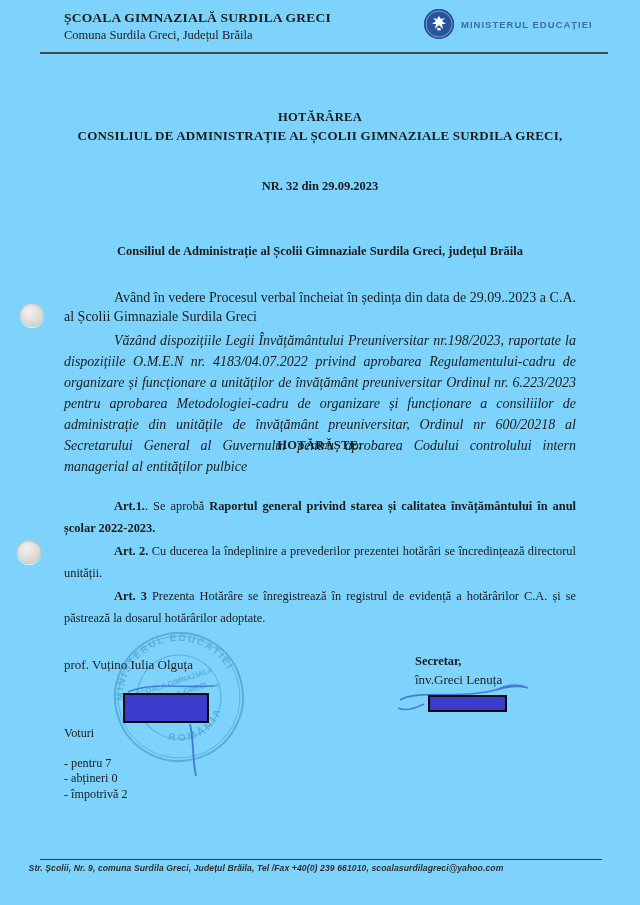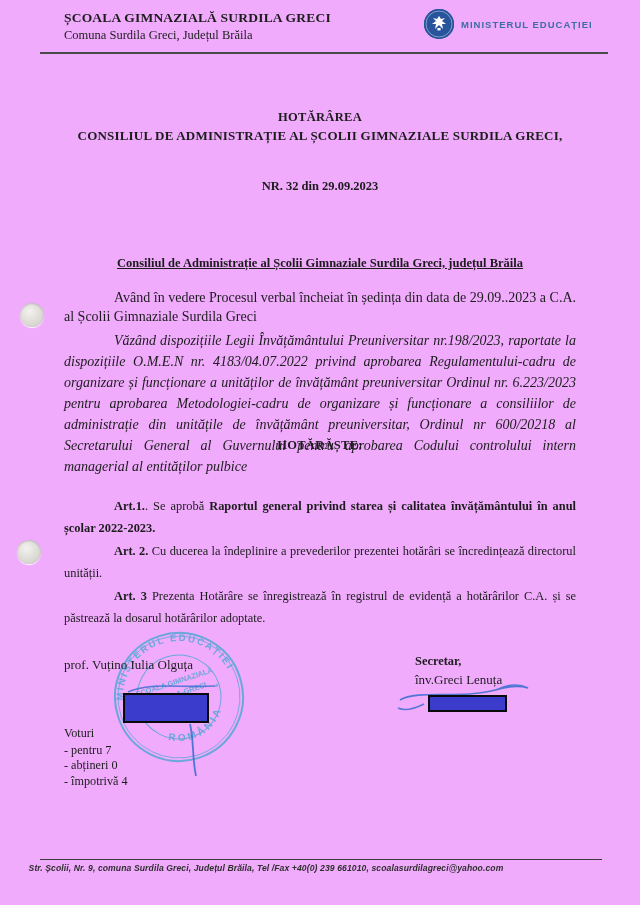--- a/index.html
+++ b/index.html
@@ -1,19 +1,19 @@
 <!DOCTYPE html>
 <html><head>
 <meta charset="utf-8">
 <style>
   html,body{margin:0;padding:0;}
   body{background:#e8e8e8;font-family:"Liberation Serif", serif;}
   .page{
     position:relative;width:640px;height:905px;margin:0 auto;
-    background:#f0abfc;color:#1c1c1c;overflow:hidden;
+    background:#7dd3fc;color:#1c1c1c;overflow:hidden;
   }
   .abs{position:absolute;}
 
   
   .school-name{font-size:13.5px;font-weight:bold;letter-spacing:.2px;}
   .school-sub{font-size:12.5px;margin-top:2px;}
   .header-right{display:flex;align-items:center;gap:7px;}
   .ministry-label{font-family:"Liberation Sans",sans-serif;font-size:9.5px;font-weight:bold;letter-spacing:1px;}
   .gov-logo{width:30px;height:30px;border-radius:50%;background:#27549b;display:flex;align-items:center;justify-content:center;box-shadow:0 0 0 1.5px #27549b inset;}
   .header-rule{height:2px;background:#4a4a4a;}
@@ -33,21 +33,21 @@
   .b{font-weight:bold;}
 
   
   .sig-role{font-size:12.4px;font-weight:bold;}
   .sig-name{font-size:13px;margin-top:3px;}
   .sig-block{z-index:3;}
 
   .redact{background:#3c3ccc;border:2px solid #0a0a0a;z-index:5;}
 
   .votes{font-size:12.2px;line-height:15.5px;}
-  .votes .v-head{margin-bottom:1px;}
+  .votes .v-head{margin-bottom:14px;}
 
   .footer-rule{height:1px;background:#3a3a3a;}
   .footer-text{left:0;width:532px;text-align:center;font-family:"Liberation Sans",sans-serif;
     font-size:8.6px;font-weight:bold;font-style:italic;color:#2e2e2e;letter-spacing:.1px;}
 
   .punch{border-radius:50%;width:24px;height:24px;
     background:radial-gradient(circle at 40% 35%, #f3f2ef 0%, #dddbd6 55%, #c9c7c1 100%);
     box-shadow:inset 0 1px 2px rgba(0,0,0,.18), 0 1px 1px rgba(255,255,255,.9);}
 
   .stamp-wrap{z-index:1;opacity:.88;}
@@ -77,21 +77,21 @@
 
   <div class="abs header-rule" style="left:40px;top:52px;width:568px;"></div>
 
   <div class="abs punch" style="left:20px;top:303px;"></div>
   <div class="abs punch" style="left:17px;top:540px;"></div>
 
   <div class="abs center-line t-main" style="top:110px;">HOTĂRÂREA</div>
   <div class="abs center-line t-council" style="top:128px;">CONSILIUL DE ADMINISTRAȚIE AL ȘCOLII GIMNAZIALE  SURDILA GRECI,</div>
   <div class="abs center-line t-nr" style="top:179px;">NR. 32  din 29.09.2023</div>
 
-  <div class="abs center-line t-subject" style="top:256px;text-decoration:underline;">Consiliul de Administrație al Școlii Gimnaziale Surdila Greci, județul Brăila</div>
+  <div class="abs center-line t-subject" style="top:244px;">Consiliul de Administrație al Școlii Gimnaziale Surdila Greci, județul Brăila</div>
 
   <div class="abs para indent" style="top:288px;">Având în vedere Procesul verbal încheiat în ședința din data de 29.09..2023 a C.A. al Școlii Gimnaziale Surdila Greci</div>
   <div class="abs para indent italic" style="top:330px;">Văzând dispozițiile Legii Învățământului Preuniversitar nr.198/2023,  raportate la dispozițiile O.M.E.N nr. 4183/04.07.2022 privind aprobarea Regulamentului-cadru de organizare și funcționare a unităților de învățământ preuniversitar Ordinul nr. 6.223/2023 pentru aprobarea Metodologiei-cadru de organizare și funcționare a consiliilor de administrație din unitățile de învățământ preuniversitar, Ordinul nr 600/20218 al Secretarului General al Guvernului pentru aprobarea Codului controlului intern managerial al entităților pulbice</div>
 
   <div class="abs center-line t-main" style="top:438px;">HOTĂRĂȘTE:</div>
 
   <div class="abs art" style="top:496px;">
     <span class="b">Art.1.</span><span>. Se aprobă </span><span class="b">Raportul general privind starea și calitatea învățământului în anul școlar 2022-2023.</span>
   </div>
   <div class="abs art" style="top:541px;">
@@ -141,19 +141,19 @@
     <path d="M2,30 C10,34 20,30 28,26" stroke="#3f6fd0" stroke-width="1.4" fill="none" opacity="0.85"></path>
   </svg>
 
   <div class="abs redact" style="left:123px;top:693px;width:82px;height:26px;"></div>
   <div class="abs redact" style="left:428px;top:695px;width:75px;height:13px;"></div>
 
   <div class="abs votes" style="left:64px;top:726px;">
     <div class="v-head">Voturi</div>
     <div>- pentru 7</div>
     <div>- abțineri 0</div>
-    <div>- împotrivă 4</div>
+    <div>- împotrivă 2</div>
   </div>
 
   <div class="abs footer-rule" style="left:40px;top:859px;width:562px;"></div>
   <div class="abs footer-text" style="top:863px;">Str. Școlii, Nr. 9, comuna Surdila Greci, Județul Brăila, Tel /Fax +40(0) 239 661010, scoalasurdilagreci@yahoo.com</div>
 
 </div>
 
 </body></html>

